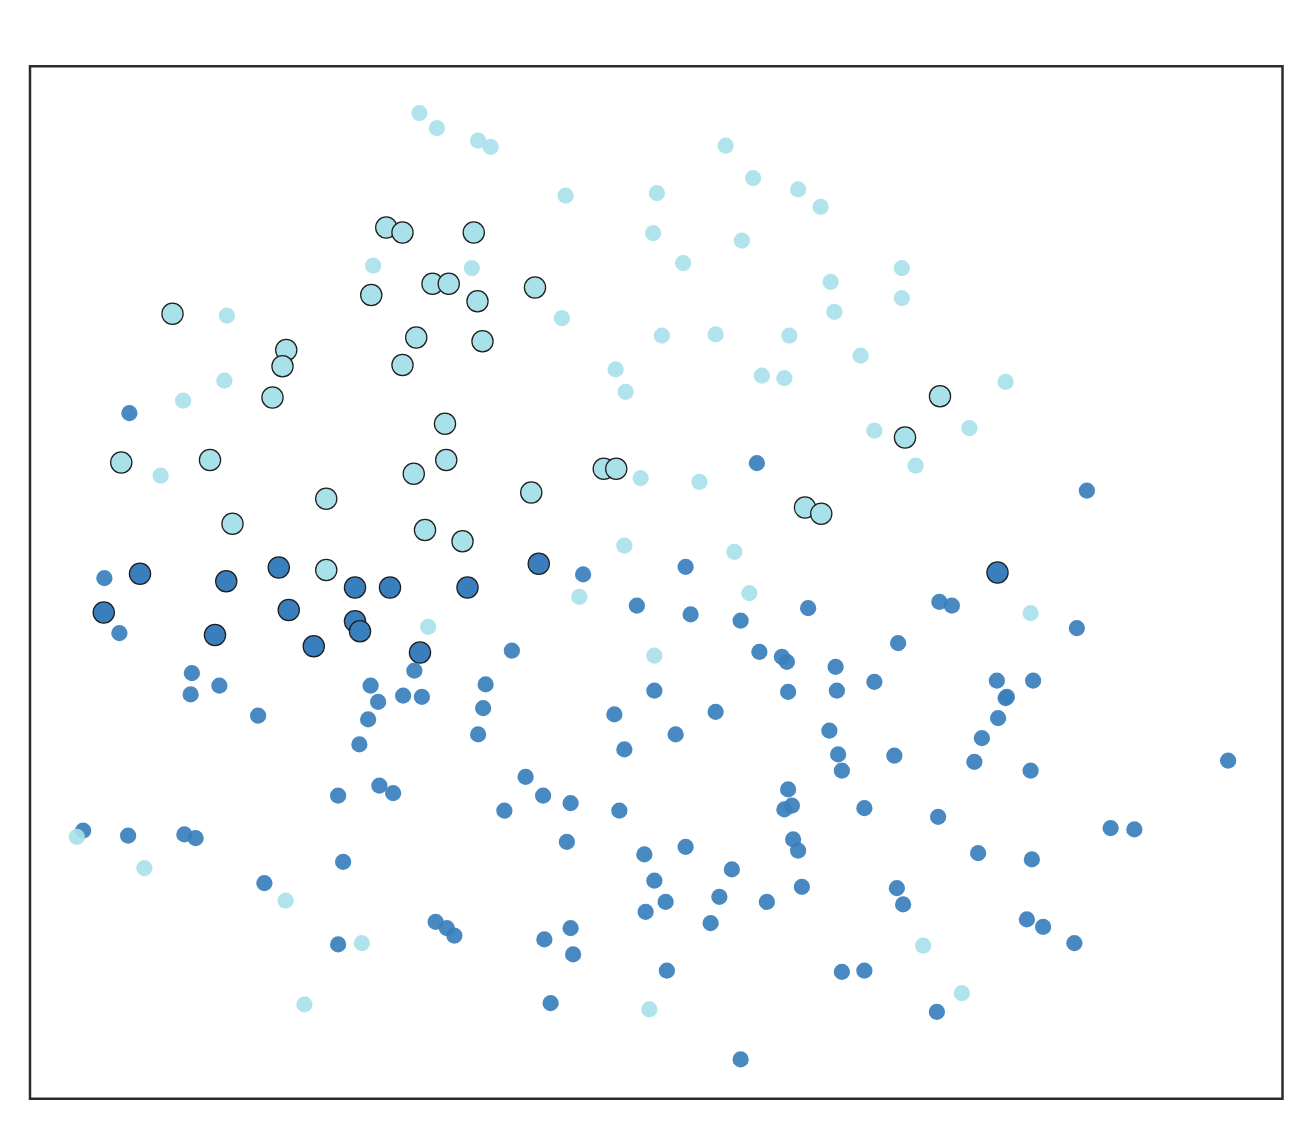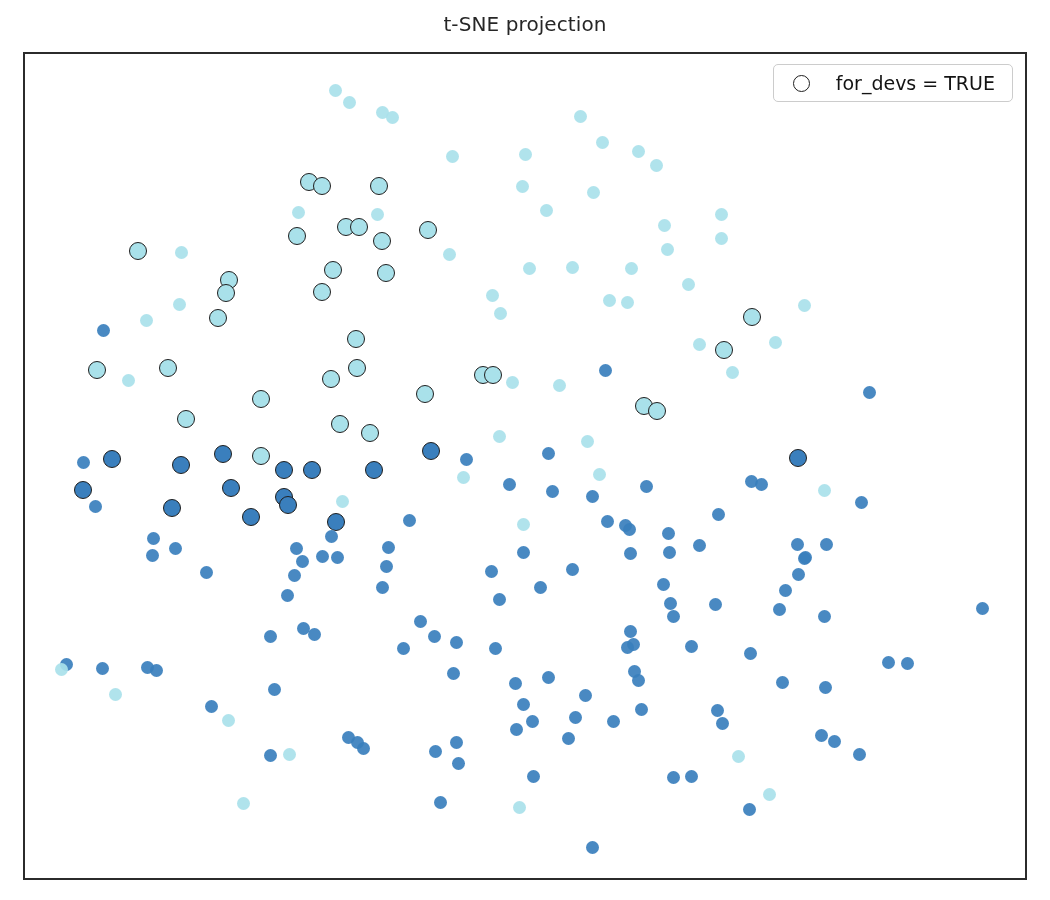--- a/index.html
+++ b/index.html
@@ -81,21 +81,20 @@
     white-space: nowrap;
     font-family: "DejaVu Sans", sans-serif;
     padding-right: 4px;
   }
 </style>
 </head>
 <body>
 
 <div id="figure">
 
-  <div id="chart-title">t-SNE projection</div>
 
   <div id="plot-frame">
     <div id="points-layer">
         <div class="pt" style="width: 18px; height: 18px; left: 275.132px; top: 118.617px; background: rgb(169, 225, 234); border: 1.8px solid rgb(31, 31, 31);"></div>
         <div class="pt" style="width: 18px; height: 18px; left: 288.184px; top: 122.636px; background: rgb(169, 225, 234); border: 1.8px solid rgb(31, 31, 31);"></div>
         <div class="pt" style="width: 18px; height: 18px; left: 345.412px; top: 122.636px; background: rgb(169, 225, 234); border: 1.8px solid rgb(31, 31, 31);"></div>
         <div class="pt" style="width: 18px; height: 18px; left: 263.084px; top: 172.879px; background: rgb(169, 225, 234); border: 1.8px solid rgb(31, 31, 31);"></div>
         <div class="pt" style="width: 18px; height: 18px; left: 312.28px; top: 163.835px; background: rgb(169, 225, 234); border: 1.8px solid rgb(31, 31, 31);"></div>
         <div class="pt" style="width: 18px; height: 18px; left: 325.332px; top: 163.835px; background: rgb(169, 225, 234); border: 1.8px solid rgb(31, 31, 31);"></div>
         <div class="pt" style="width: 18px; height: 18px; left: 348.424px; top: 177.903px; background: rgb(169, 225, 234); border: 1.8px solid rgb(31, 31, 31);"></div>
@@ -296,19 +295,15 @@
         <div class="pt" style="width: 13px; height: 13px; left: 639.072px; top: 543.155px; background: rgb(58, 127, 189); opacity: 0.92;"></div>
         <div class="pt" style="width: 13px; height: 13px; left: 684.252px; top: 544.16px; background: rgb(58, 127, 189); opacity: 0.92;"></div>
         <div class="pt" style="width: 13px; height: 13px; left: 642.084px; top: 556.218px; background: rgb(58, 127, 189); opacity: 0.92;"></div>
         <div class="pt" style="width: 13px; height: 13px; left: 372.008px; top: 588.374px; background: rgb(58, 127, 189); opacity: 0.92;"></div>
         <div class="pt" style="width: 13px; height: 13px; left: 316.788px; top: 676.801px; background: rgb(58, 127, 189); opacity: 0.92;"></div>
         <div class="pt" style="width: 13px; height: 13px; left: 325.824px; top: 681.825px; background: rgb(58, 127, 189); opacity: 0.92;"></div>
         <div class="pt" style="width: 13px; height: 13px; left: 354.94px; top: 505.976px; background: rgb(58, 127, 189); opacity: 0.92;"></div>
         <div class="pt" style="width: 13px; height: 13px; left: 310.764px; top: 440.66px; background: rgb(169, 225, 234); opacity: 0.92;"></div>
       </div>
 
-    <div id="legend-box">
-      <span id="legend-marker"></span>
-      <span id="legend-label">for_devs = TRUE</span>
-    </div>
   </div>
 
 </div>
 
 </body></html>

